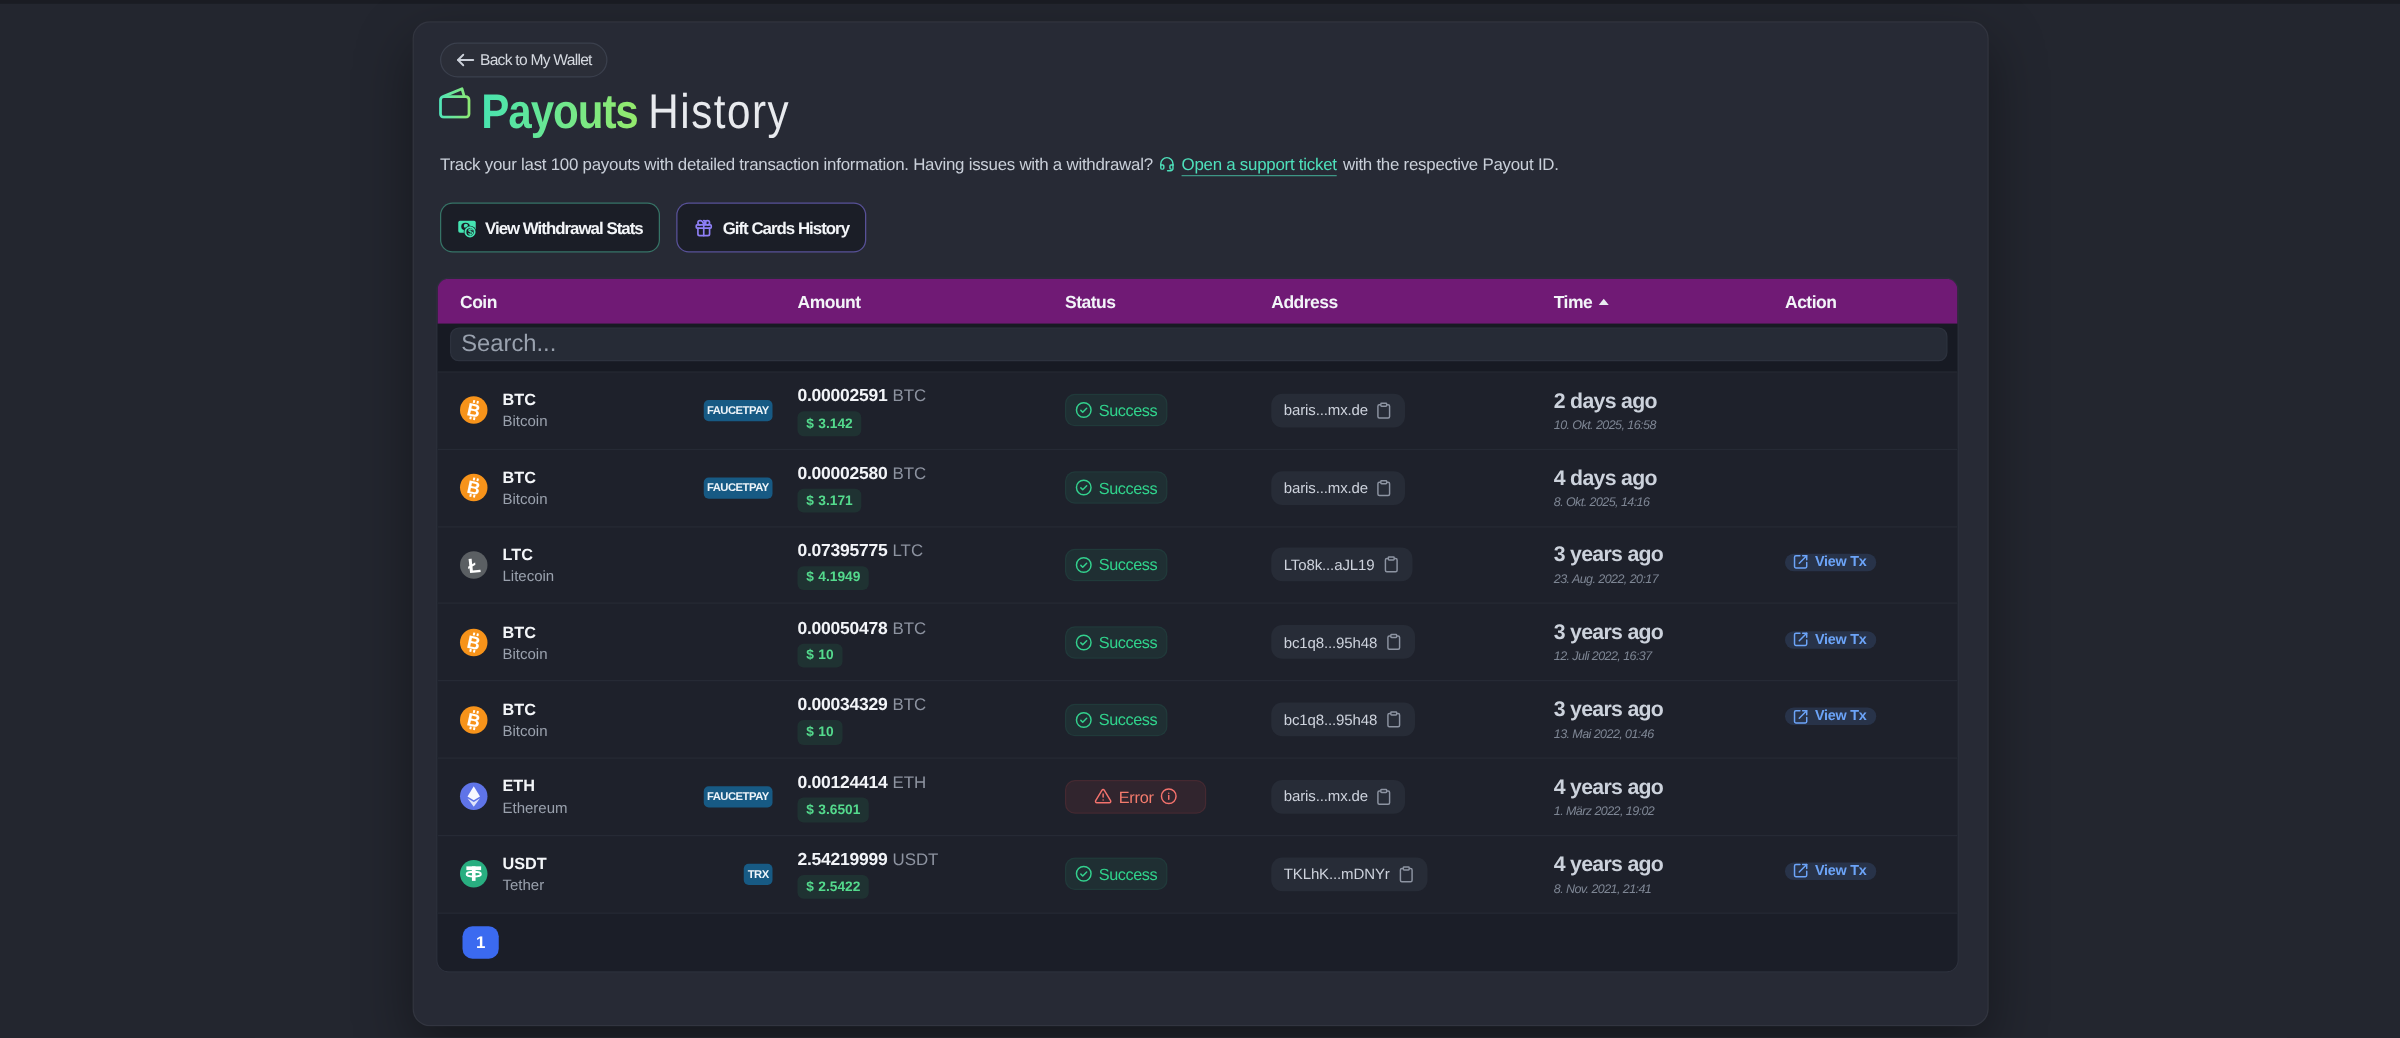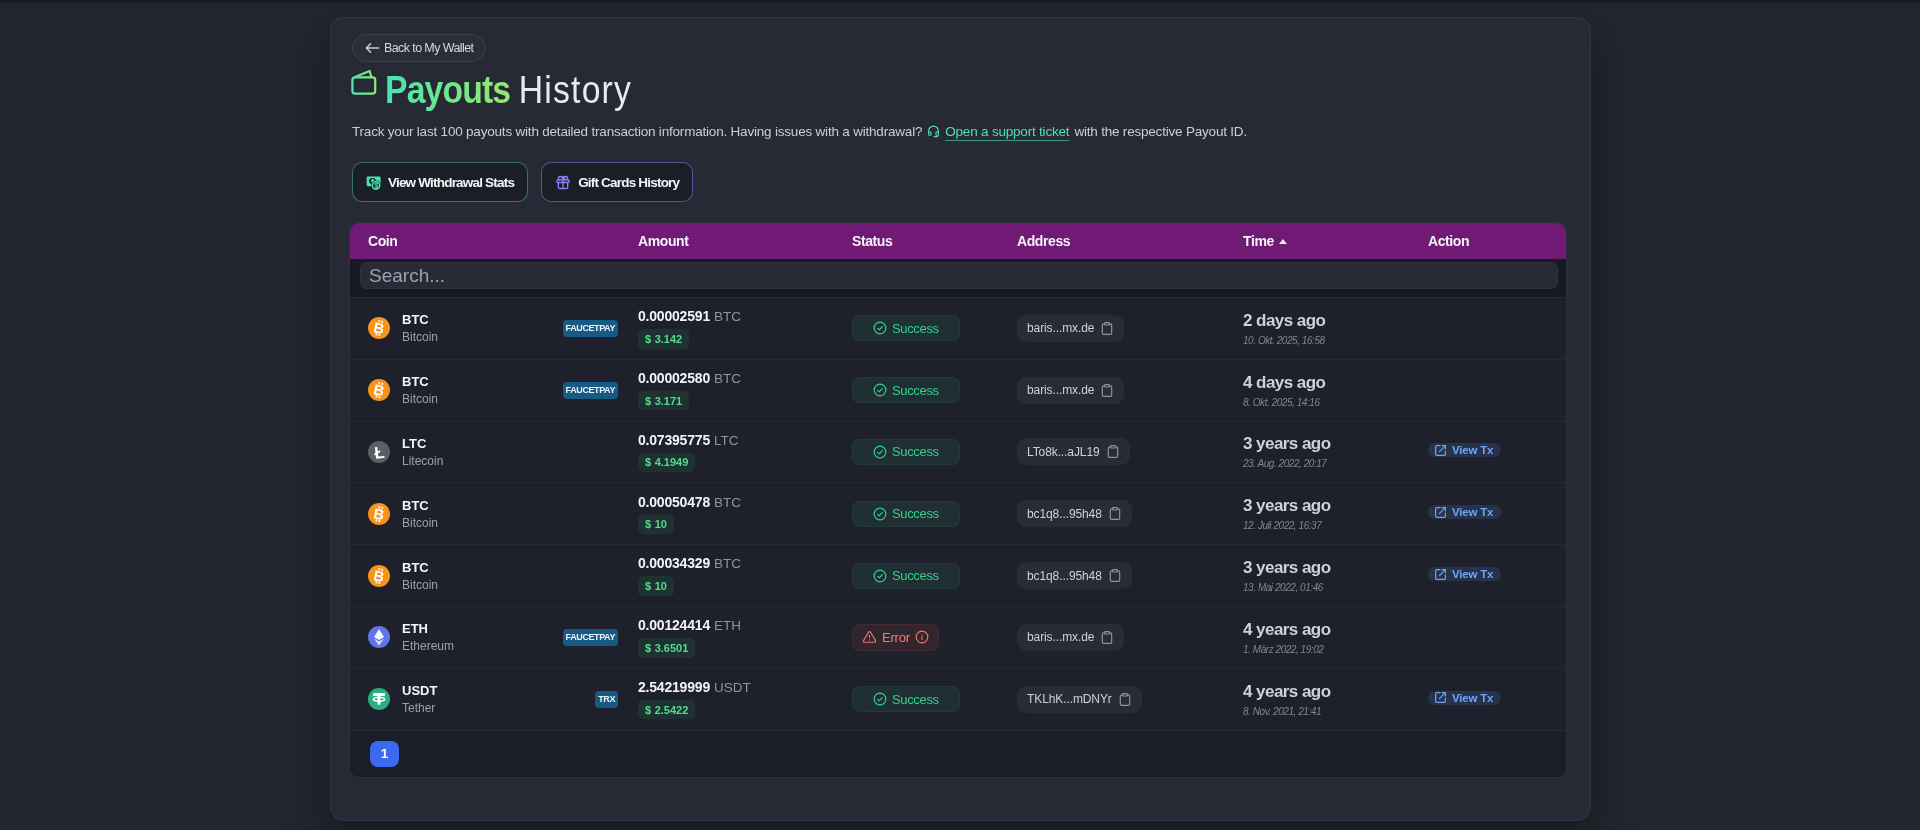--- a/index.html
+++ b/index.html
@@ -60,22 +60,22 @@
   .csym { color:#f4f6f9; font-size:13px; font-weight:700; }
   .cname { color:#9aa1ad; font-size:12px; }
   .spacer { flex:1; }
   .fp { background:#175a84; color:#eef4f9; font-size:9px; font-weight:700; letter-spacing:-0.4px; padding:3.5px 3px; border-radius:4px; flex:none; }
 
   .amountcell { display:flex; flex-direction:column; align-items:flex-start; gap:5px; }
   .amt { font-size:14px; color:#f2f4f8; font-weight:700; letter-spacing:-0.2px; }
   .amt .tick { color:#8d93a0; font-weight:400; font-size:13.5px; margin-left:4px; letter-spacing:0; }
   .usd { background:rgba(46,204,113,.1); color:#54da8d; font-size:11px; font-weight:700; height:19.5px; align-items:center; padding:0 7px; border-radius:5px; display:inline-flex; gap:3.5px; }
 
-  .status-ok { display:inline-flex; align-items:center; gap:5px; height:26px; padding:0 20px; border-radius:8px; background:rgba(52,211,153,.08); border:1px solid rgba(52,211,153,.07); color:#30d38c; font-size:13px; letter-spacing:-0.35px; }
-  .status-err { display:inline-flex; align-items:center; gap:5px; height:27px; padding:0 9px; border-radius:8px; background:rgba(239,83,80,.09); border:1px solid rgba(239,83,80,.11); color:#f47b6d; font-size:13px; letter-spacing:-0.2px; }
+  .status-ok { display:inline-flex; align-items:center; gap:5px; height:26px; padding:0 7px; border-radius:8px; background:rgba(52,211,153,.08); border:1px solid rgba(52,211,153,.07); color:#30d38c; font-size:13px; letter-spacing:-0.35px; }
+  .status-err { display:inline-flex; align-items:center; gap:5px; height:27px; padding:0 22px; border-radius:8px; background:rgba(239,83,80,.09); border:1px solid rgba(239,83,80,.11); color:#f47b6d; font-size:13px; letter-spacing:-0.2px; }
 
   .addr { display:inline-flex; align-items:center; gap:6px; height:27px; padding:0 10px; border-radius:9px; background:#272c37; color:#cdd2dc; font-size:12px; letter-spacing:-0.1px; }
 
   .timecell { display:flex; flex-direction:column; gap:4px; }
   .t1 { color:#ccd2dc; font-size:17px; font-weight:700; letter-spacing:-0.55px; }
   .t2 { color:#7e8694; font-size:10px; letter-spacing:-0.45px;font-style:italic; }
 
   .viewtx { display:inline-flex; align-items:center; gap:5px; height:14px; padding:0 8px 0 6px; border-radius:8px; background:#283349; color:#6ca4f8; font-size:11.5px; font-weight:700; letter-spacing:-0.2px; }
 
   .pagerow { height:47px; background:#1b1e28; border-top:1px solid #262a35; display:flex; align-items:center; }

